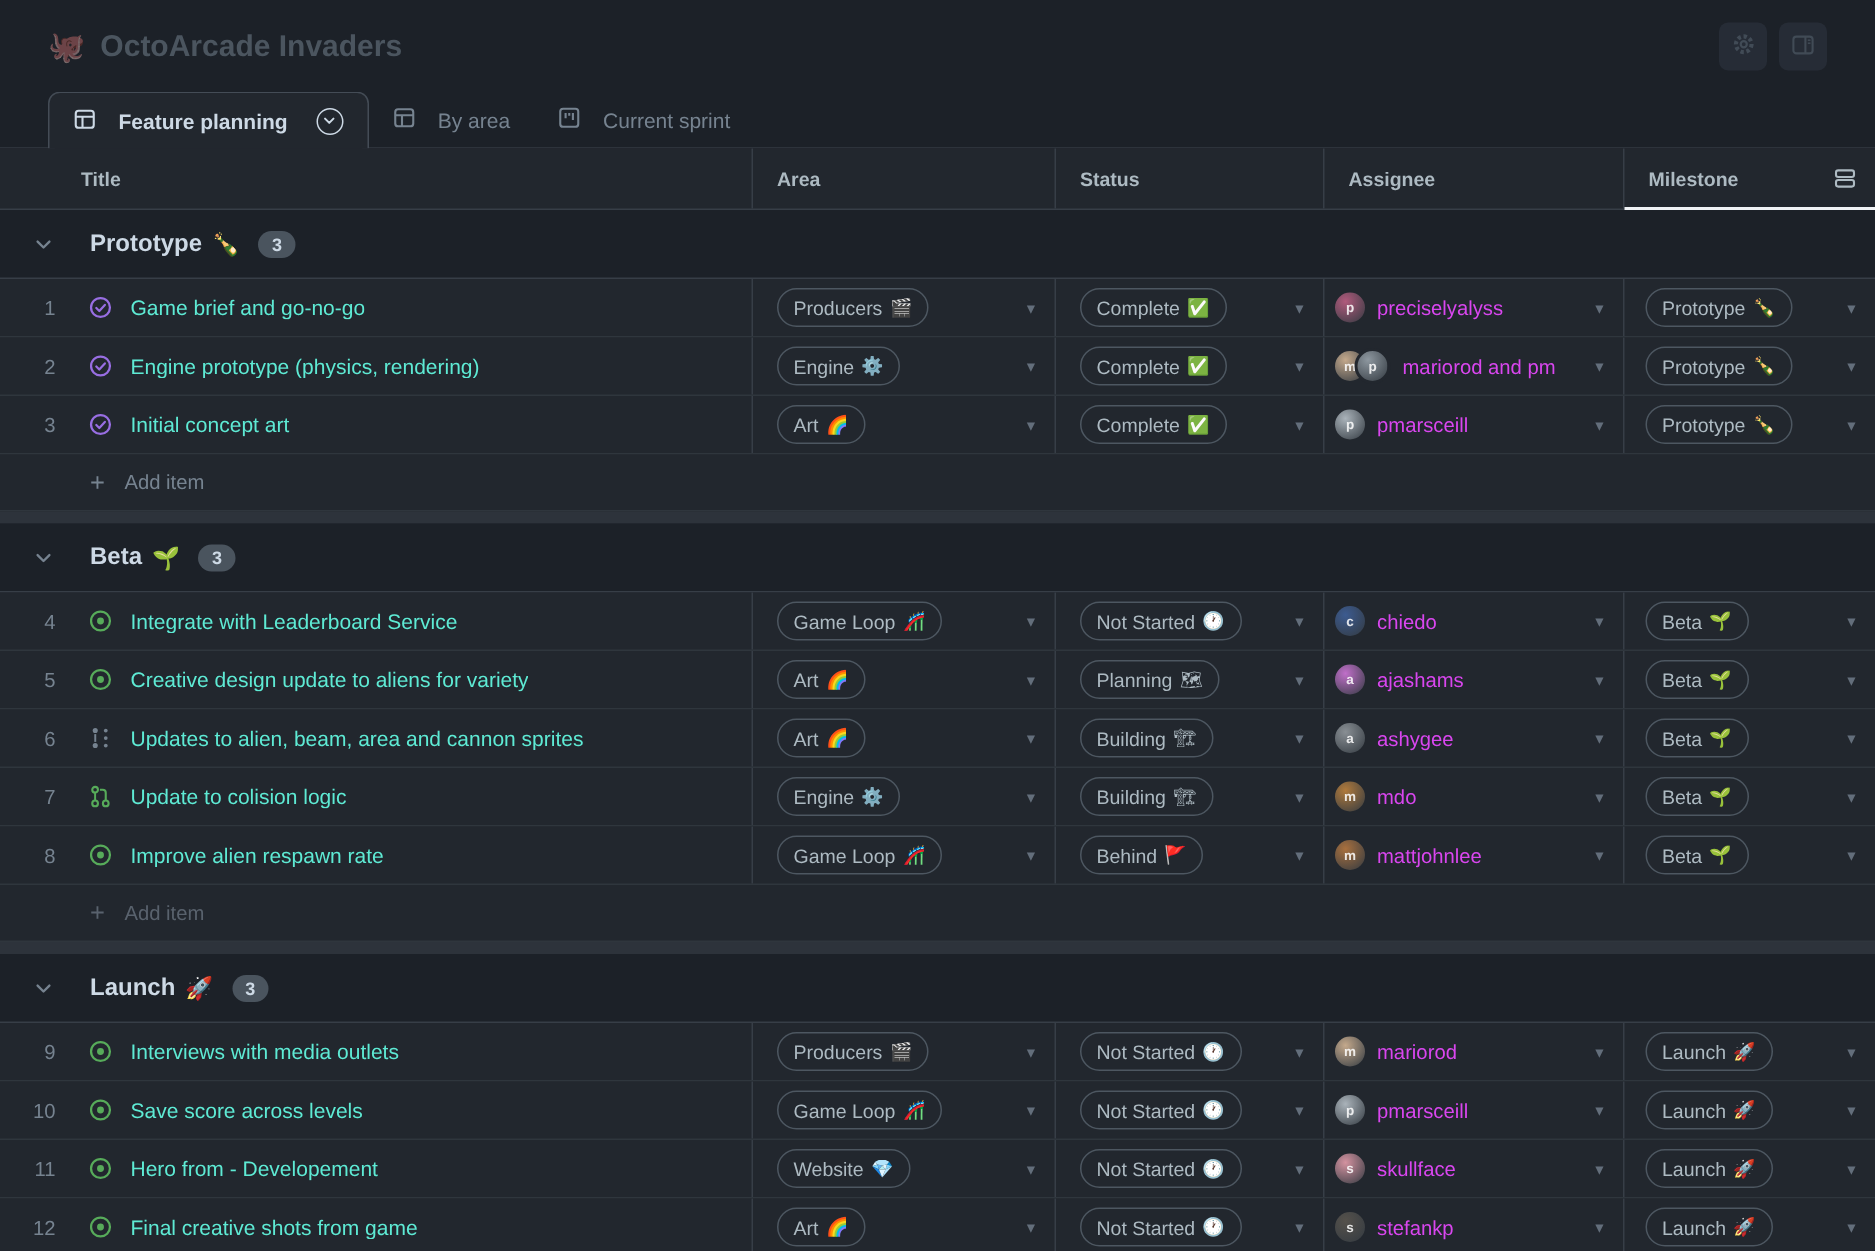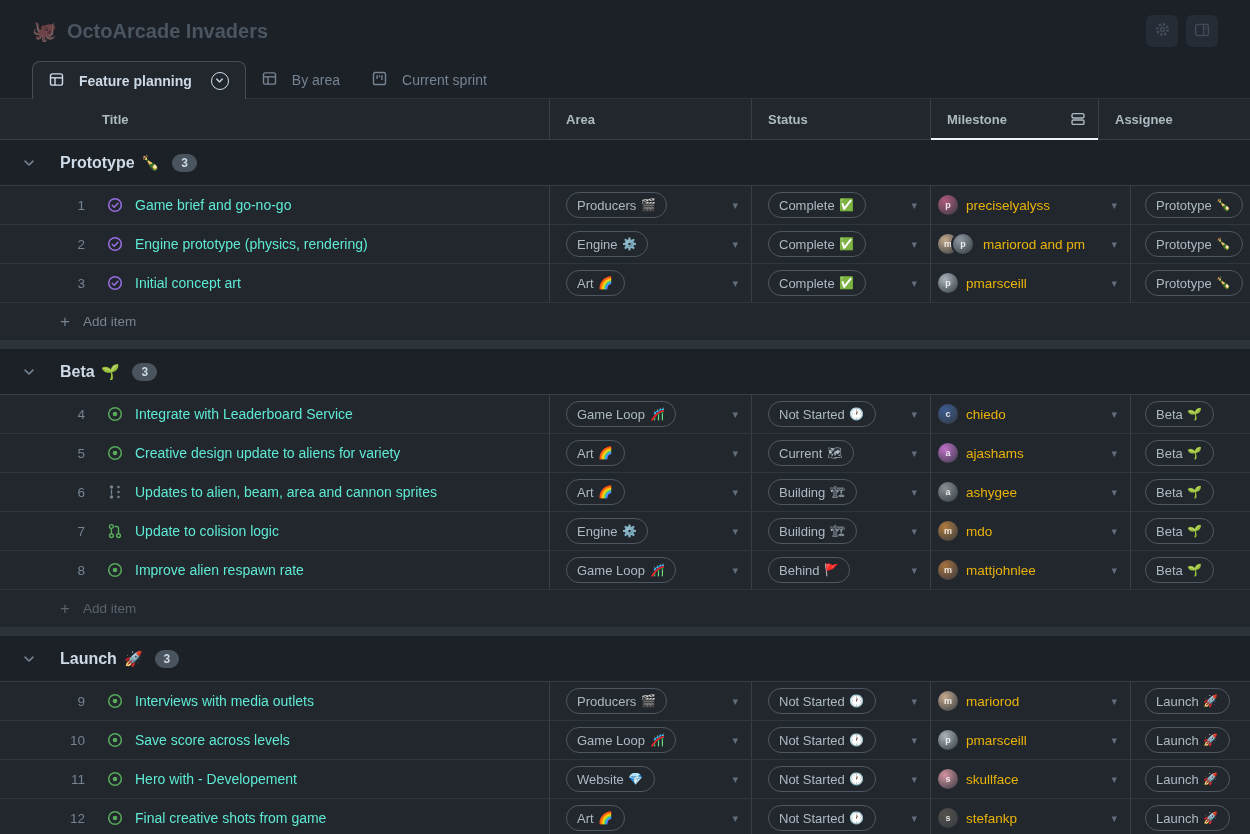--- a/index.html
+++ b/index.html
@@ -23,21 +23,21 @@
     border-radius:8px 8px 0 0;color:#cdd9e5;font-weight:600;height:37px;margin-bottom:-1px;
   }
   .tab-menu-btn{width:18px;height:18px;border-radius:50%;border:1.5px solid #cdd9e5;background:transparent;display:flex;align-items:center;justify-content:center;margin-left:4px;cursor:pointer;padding:0;}
   
   .table{background:#22272e;}
   .colheader{display:flex;height:40px;border-bottom:1px solid #373e47;background:#22272e;}
   .hcell{display:flex;align-items:center;font-size:13px;font-weight:700;color:#adbac2;box-sizing:border-box;border-right:1px solid #373e47;position:relative;cursor:pointer;}
   .hcell.c-title{padding-left:54px;}
   .hcell.c-area,.hcell.c-status,.hcell.c-assignee,.hcell.c-milestone{padding-left:16px;}
   .hcell.c-stub{border-right:none;padding-left:14px;}
-  .c-title{width:502px;flex:none;margin-left:48px;}
+  .c-title{width:502px;flex:none;}
   .c-area{width:202px;flex:none;}
   .c-status{width:179px;flex:none;}
   .c-assignee{width:200px;flex:none;}
   .c-milestone{width:168px;flex:none;}
   .c-stub{width:60px;flex:none;}
   .milestone-underline{position:absolute;left:0;right:0;bottom:-1px;height:2px;background:#f0f3f6;}
   .hcell .rows-icon{margin-left:auto;margin-right:12px;display:flex;}
   .plus{color:#768390;font-size:19px;font-weight:400;line-height:1;}
   
   .band{height:8px;background:#2d333b;}
@@ -54,21 +54,21 @@
   .state-icon{margin-left:22px;display:flex;flex:none;}
   .item-title{margin-left:12px;font-size:14px;color:#5eead4;white-space:nowrap;overflow:hidden;cursor:pointer;}
   .cell.c-area,.cell.c-status{padding-left:16px;cursor:pointer;text-align:center;}
   .cell.c-milestone{padding-left:14px;cursor:pointer;}
   .cell.c-assignee{padding-left:7px;cursor:pointer;}
   .pill{display:inline-flex;align-items:center;height:24px;padding:0 10px;border:1px solid #4d5761;border-radius:999px;font-size:13px;color:#adbac2;white-space:nowrap;}
   .pill .p-emoji{margin-left:5px;font-size:12px;}
   .caret{position:absolute;right:13px;color:#636e7b;font-size:11px;}
   .avatar{width:20px;height:20px;border-radius:50%;flex:none;display:flex;align-items:center;justify-content:center;font-size:9px;color:rgba(255,255,255,.85);font-weight:700;}
   .avatar + .avatar{margin-left:-7px;border:2px solid #22272e;}
-  .assignee-name{margin-left:8px;font-size:13.5px;color:#eab308;white-space:nowrap;}
+  .assignee-name{margin-left:8px;font-size:13.5px;color:#d946ef;white-space:nowrap;}
   .add-item{display:flex;align-items:center;height:37px;border-bottom:1px solid #2f363d;background:#22272e;padding-left:60px;color:#768390;font-size:13.5px;cursor:pointer;}
   .add-item .ai-plus{font-size:17px;margin-right:13px;color:#768390;}
   .add-item.dim{color:#59626d;}
   .add-item.dim .ai-plus{color:#59626d;}
 </style>
 </head>
 <body>
 
 <div class="topbar">
   <div class="app-title">
@@ -130,33 +130,33 @@
   <div class="colheader">
     <div class="hcell c-title">
         <span>Title</span>
       </div>
     <div class="hcell c-area">
         <span>Area</span>
       </div>
     <div class="hcell c-status">
         <span>Status</span>
       </div>
+    <div class="hcell c-assignee">
+        <span>Assignee</span>
+      </div>
     <div class="hcell c-milestone">
       <span>Milestone</span>
       <span class="rows-icon t-icon">
           <svg width="16" height="16" viewBox="0 0 16 16">
             <rect x="2" y="2.6" width="12" height="4.4" rx="1.5" fill="none" stroke="#adbac2" stroke-width="1.4"></rect>
             <rect x="2" y="9" width="12" height="4.4" rx="1.5" fill="none" stroke="#adbac2" stroke-width="1.4"></rect>
           </svg>
         </span>
       <span class="milestone-underline"></span>
     </div>
-    <div class="hcell c-assignee">
-        <span>Assignee</span>
-      </div>
     <div class="hcell c-stub">
         <span class="plus">+</span>
       </div>
   </div>
   <div id="table-body">
       <div class="group-header">
         <span class="chev">
           <svg width="14" height="14" viewBox="0 0 16 16">
             <path d="M3.5 5.8l4.5 4.5 4.5-4.5" fill="none" stroke="#768390" stroke-width="1.8" stroke-linecap="round" stroke-linejoin="round"></path>
           </svg>
@@ -350,21 +350,21 @@
         </div>
         <div class="cell c-area">
           <span class="pill">
             <span class="p-label">Art</span>
             <span class="p-emoji">🌈</span>
           </span>
           <span class="caret">▾</span>
         </div>
         <div class="cell c-status">
           <span class="pill">
-            <span class="p-label">Current</span>
+            <span class="p-label">Planning</span>
             <span class="p-emoji">🗺</span>
           </span>
           <span class="caret">▾</span>
         </div>
         <div class="cell c-assignee">
           <span class="avatar" style="background: radial-gradient(circle at 35% 30%, rgb(192, 111, 201), rgb(51, 58, 65));">a</span>
           <span class="assignee-name">ajashams</span>
           <span class="caret">▾</span>
         </div>
         <div class="cell c-milestone">
@@ -595,21 +595,21 @@
       </div>
       <div class="row">
         <div class="cell c-title">
           <span class="num">11</span>
           <span class="state-icon">
             <svg width="16" height="16" viewBox="0 0 16 16">
               <circle cx="8" cy="8" r="6.3" fill="none" stroke="#57ab5a" stroke-width="1.5"></circle>
               <circle cx="8" cy="8" r="2.3" fill="#57ab5a"></circle>
             </svg>
           </span>
-          <span class="item-title">Hero with - Developement</span>
+          <span class="item-title">Hero from - Developement</span>
         </div>
         <div class="cell c-area">
           <span class="pill">
             <span class="p-label">Website</span>
             <span class="p-emoji">💎</span>
           </span>
           <span class="caret">▾</span>
         </div>
         <div class="cell c-status">
           <span class="pill">

